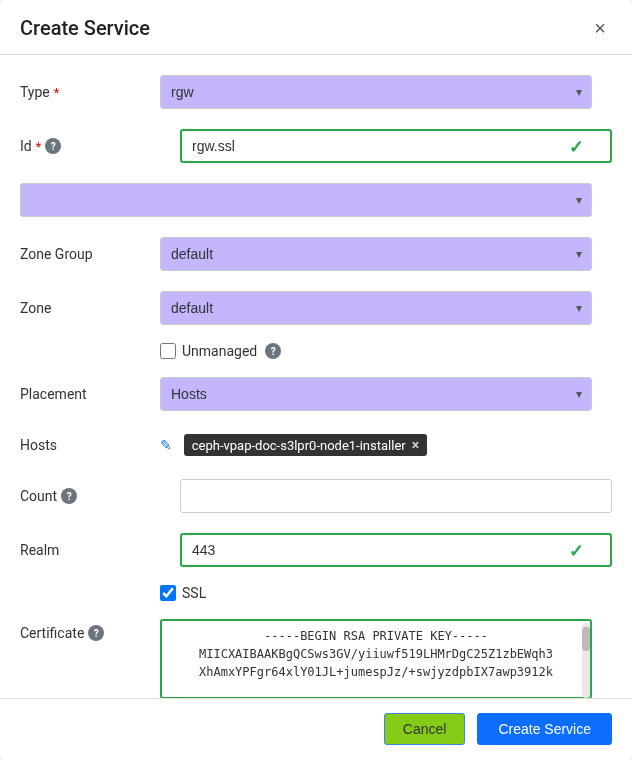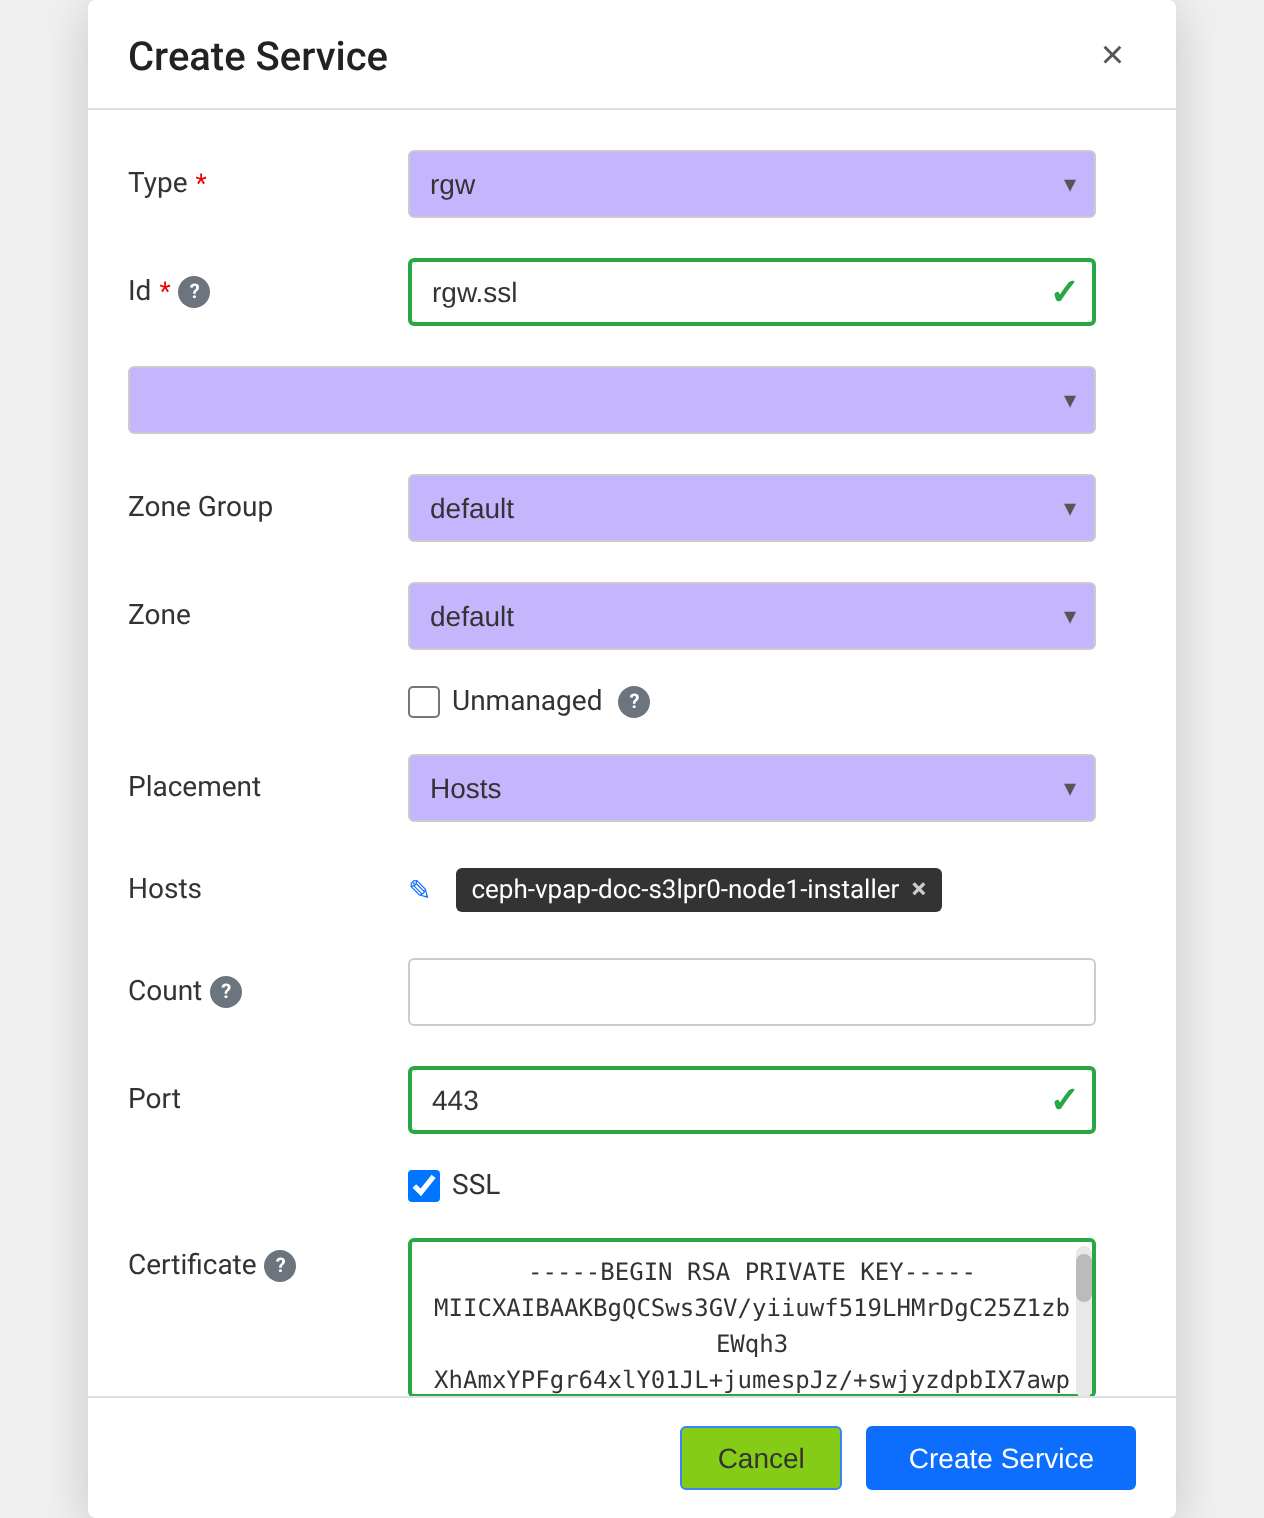--- a/index.html
+++ b/index.html
@@ -8,21 +8,21 @@
       font-size: 14px;
       background: #f0f0f0;
       display: flex;
       justify-content: center;
       align-items: center;
       min-height: 100vh;
     }
     .dialog {
       background: #fff;
       border-radius: 4px;
-      width: 544px;
+      width: 632px;
       height: 759px;
       box-shadow: 0 4px 24px rgba(0,0,0,0.18);
       display: flex;
       flex-direction: column;
       overflow: hidden;
       position: relative;
     }
     .dialog-header {
       display: flex;
       align-items: center;
@@ -112,20 +112,21 @@
       font-size: 12px;
     }
     .form-input {
       width: 100%;
       padding: 6px 10px;
       border: 1px solid #ccc;
       border-radius: 3px;
       font-size: 14px;
       color: #333;
       height: 34px;
+      margin-left: 20px;
     }
     .form-input.valid {
       border: 2px solid #28a745;
     }
     .input-with-check {
       position: relative;
       width: 100%;
     }
     .input-with-check .form-input {
       padding-right: 32px;
@@ -376,21 +377,21 @@
         <span>Count</span>
         <span class="help-icon">?</span>
       </div>
       <div class="form-control-wrap">
         <input class="form-input" type="text" value="" style="">
       </div>
     </div>
 
     <div class="form-row">
       <div class="form-label">
-        <span>Port</span>
+        <span>Realm</span>
       </div>
       <div class="form-control-wrap">
         <div class="input-with-check">
           <input class="form-input valid" type="text" value="443" style="">
           <span class="valid-check">✓</span>
         </div>
       </div>
     </div>
 
     <div class="checkbox-row">

